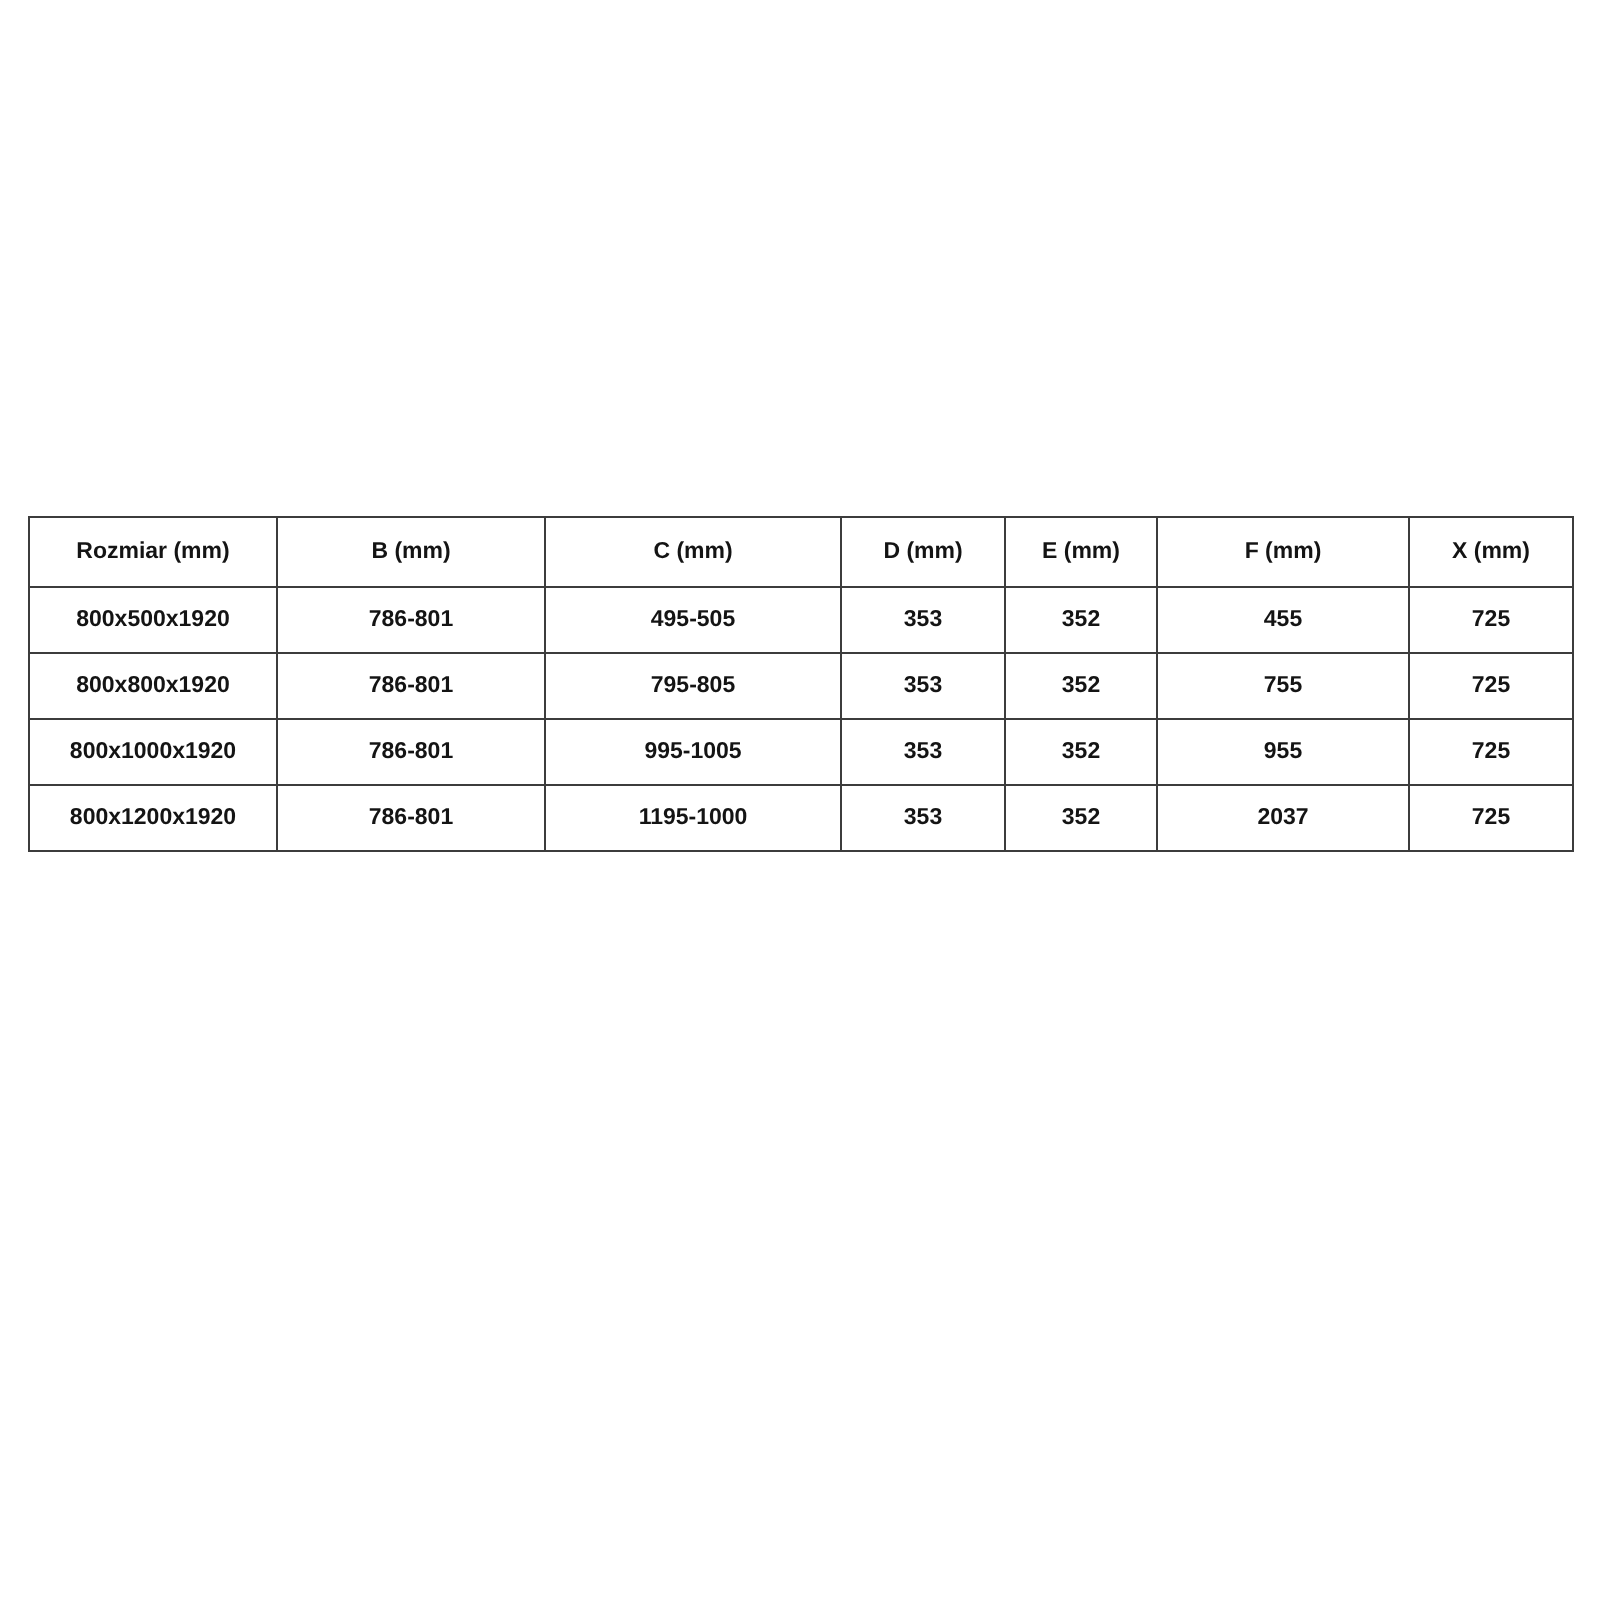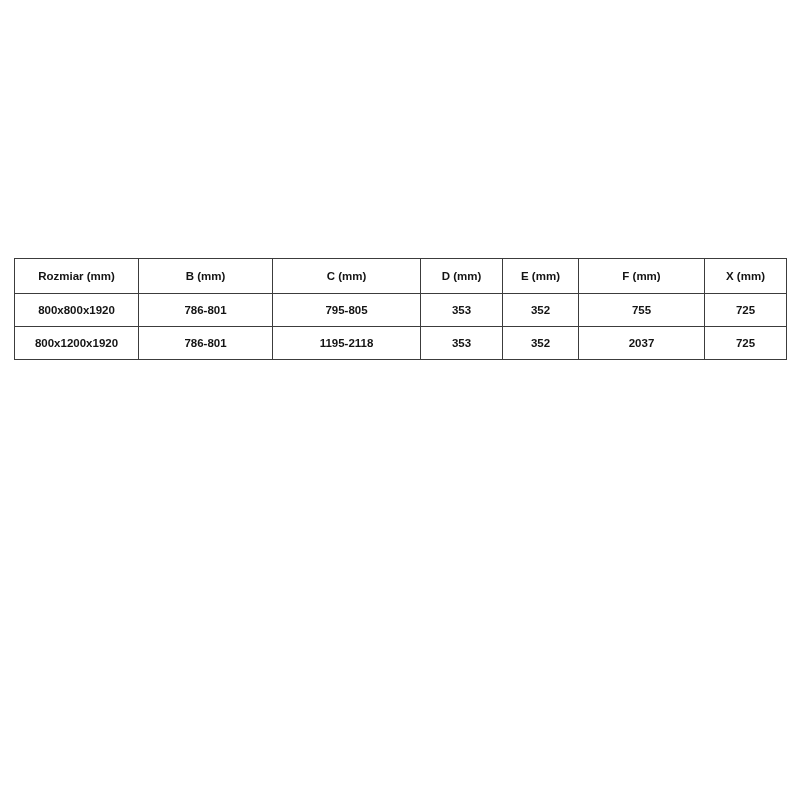--- a/index.html
+++ b/index.html
@@ -83,32 +83,50 @@
           <th>B (mm)</th>
           <th>C (mm)</th>
           <th>D (mm)</th>
           <th>E (mm)</th>
           <th>F (mm)</th>
           <th>X (mm)</th>
         </tr>
       </thead>
       <tbody>
         <tr>
+          <td>800x500x1920</td>
+          <td>786-801</td>
+          <td>495-505</td>
+          <td>353</td>
+          <td>352</td>
+          <td>455</td>
+          <td>725</td>
+        </tr>
+        <tr>
           <td>800x800x1920</td>
           <td>786-801</td>
           <td>795-805</td>
           <td>353</td>
           <td>352</td>
           <td>755</td>
           <td>725</td>
         </tr>
         <tr>
+          <td>800x1000x1920</td>
+          <td>786-801</td>
+          <td>995-1005</td>
+          <td>353</td>
+          <td>352</td>
+          <td>955</td>
+          <td>725</td>
+        </tr>
+        <tr>
           <td>800x1200x1920</td>
           <td>786-801</td>
-          <td>1195-2118</td>
+          <td>1195-1000</td>
           <td>353</td>
           <td>352</td>
           <td>2037</td>
           <td>725</td>
         </tr>
       </tbody>
     </table>
   </div>
 </div>
 

